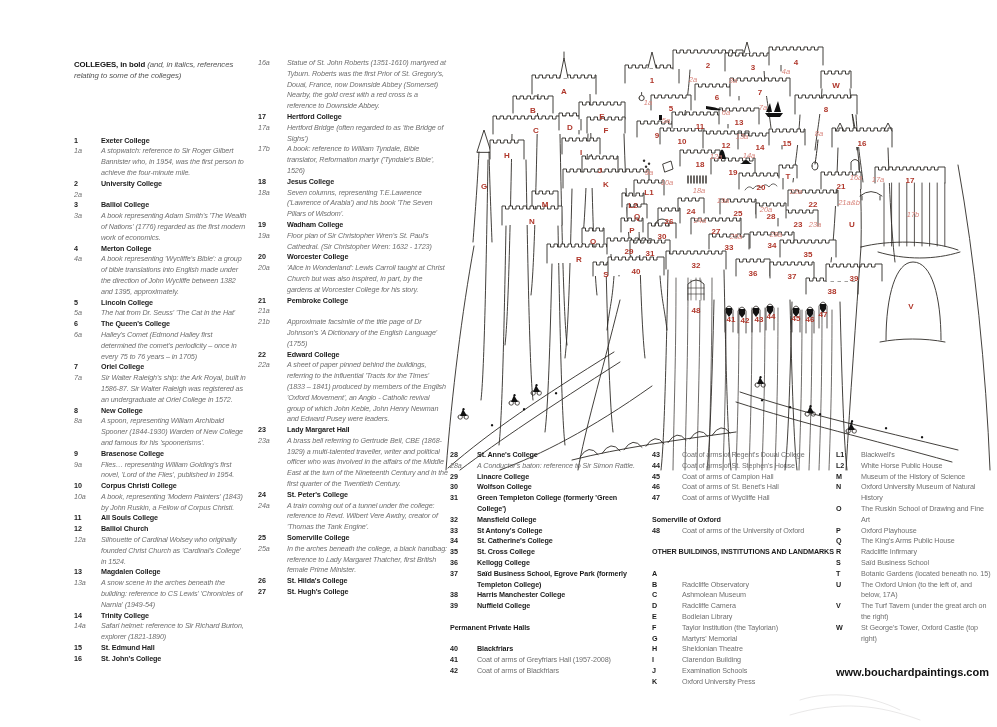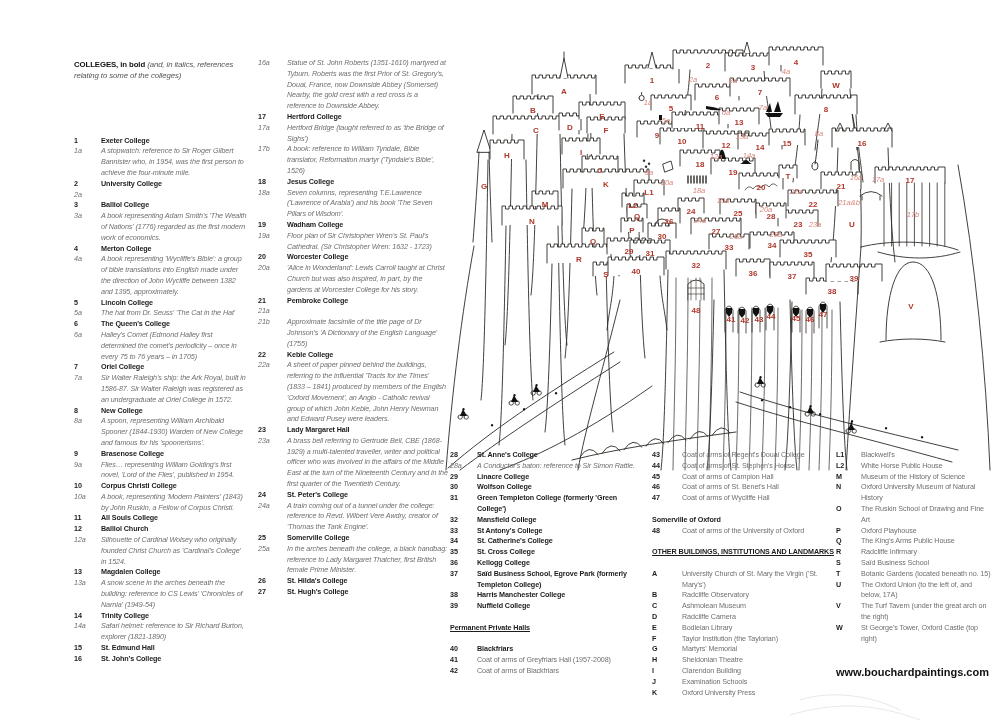--- a/index.html
+++ b/index.html
@@ -15,21 +15,21 @@
   .colhead b{color:#111;}
   .colhead i{color:#555;font-weight:400;}
   .entry{display:flex;}
   .entry .num{flex:0 0 var(--g,27px);font-weight:700;color:#1c1c1c;}
   .entry .txt{flex:1 1 auto;}
   .entry.b .txt{font-weight:700;color:#1c1c1c;}
   .entry.i .num{font-weight:400;font-style:italic;color:#6f6f6f;}
   .entry.i .txt{font-style:italic;color:#6f6f6f;}
   .entry.g .txt{color:#6f6f6f;}
   .subhead{font-weight:700;color:#1c1c1c;margin-top:10.8px;}
-  .subhead.mb{margin-bottom:10.8px;text-decoration:underline;}
+  .subhead.mb{margin-bottom:10.8px;}
   .website{position:absolute;left:836px;top:666px;font-weight:700;font-size:11px;
            letter-spacing:0;color:#111;z-index:2;}
   .c1{--g:27px;} .c2{--g:29px;} .c3{--g:27px;} .c4{--g:30px;} .c5{--g:25px;}
 </style>
 </head>
 <body>
 
 <div class="page">
   <svg id="castle" viewBox="0 0 997 727">
       <path d="M474,246 C462,312 452,392 446,470" fill="none" stroke="#2e2a26" stroke-width="0.9" stroke-linejoin="round" stroke-linecap="round"></path>
@@ -470,21 +470,21 @@
         <div class="entry i">
           <span class="num">16a</span>
           <span class="txt">Statue of St. John Roberts (1351-1610) martyred at Tyburn. Roberts was the first Prior of St. Gregory's, Douai, France, now Downside Abbey (Somerset) Nearby, the gold crest with a red cross is a reference to Downside Abbey.</span>
         </div>
         <div class="entry b">
           <span class="num">17</span>
           <span class="txt">Hertford College</span>
         </div>
         <div class="entry i">
           <span class="num">17a</span>
-          <span class="txt">Hertford Bridge (taught referred to as 'the Bridge of Sighs')</span>
+          <span class="txt">Hertford Bridge (often regarded to as 'the Bridge of Sighs')</span>
         </div>
         <div class="entry i">
           <span class="num">17b</span>
           <span class="txt">A book: reference to William Tyndale, Bible translator, Reformation martyr ('Tyndale's Bible', 1526)</span>
         </div>
         <div class="entry b">
           <span class="num">18</span>
           <span class="txt">Jesus College</span>
         </div>
         <div class="entry i">
@@ -513,21 +513,21 @@
         </div>
         <div class="entry i">
           <span class="num">21a</span>
         </div>
         <div class="entry i">
           <span class="num">21b</span>
           <span class="txt">Approximate facsimile of the title page of Dr Johnson's 'A Dictionary of the English Language' (1755)</span>
         </div>
         <div class="entry b">
           <span class="num">22</span>
-          <span class="txt">Keble College</span>
+          <span class="txt">Edward College</span>
         </div>
         <div class="entry i">
           <span class="num">22a</span>
           <span class="txt">A sheet of paper pinned behind the buildings, referring to the influential 'Tracts for the Times' (1833 – 1841) produced by members of the English 'Oxford Movement', an Anglo - Catholic revival group of which John Keble, John Henry Newman and Edward Pusey were leaders.</span>
         </div>
         <div class="entry b">
           <span class="num">23</span>
           <span class="txt">Lady Margaret Hall</span>
         </div>
         <div class="entry i">
@@ -654,21 +654,20 @@
           <span class="txt">Coat of arms of Wycliffe Hall</span>
         </div>
         <div class="subhead">Somerville of Oxford</div>
         <div class="entry g">
           <span class="num">48</span>
           <span class="txt">Coat of arms of the University of Oxford</span>
         </div>
         <div class="subhead mb">OTHER BUILDINGS, INSTITUTIONS AND LANDMARKS</div>
         <div class="entry g">
           <span class="num">A</span>
-          <span class="txt">University Church of St. Mary the Virgin ('St. Mary's')</span>
         </div>
         <div class="entry g">
           <span class="num">B</span>
           <span class="txt">Radcliffe Observatory</span>
         </div>
         <div class="entry g">
           <span class="num">C</span>
           <span class="txt">Ashmolean Museum</span>
         </div>
         <div class="entry g">

